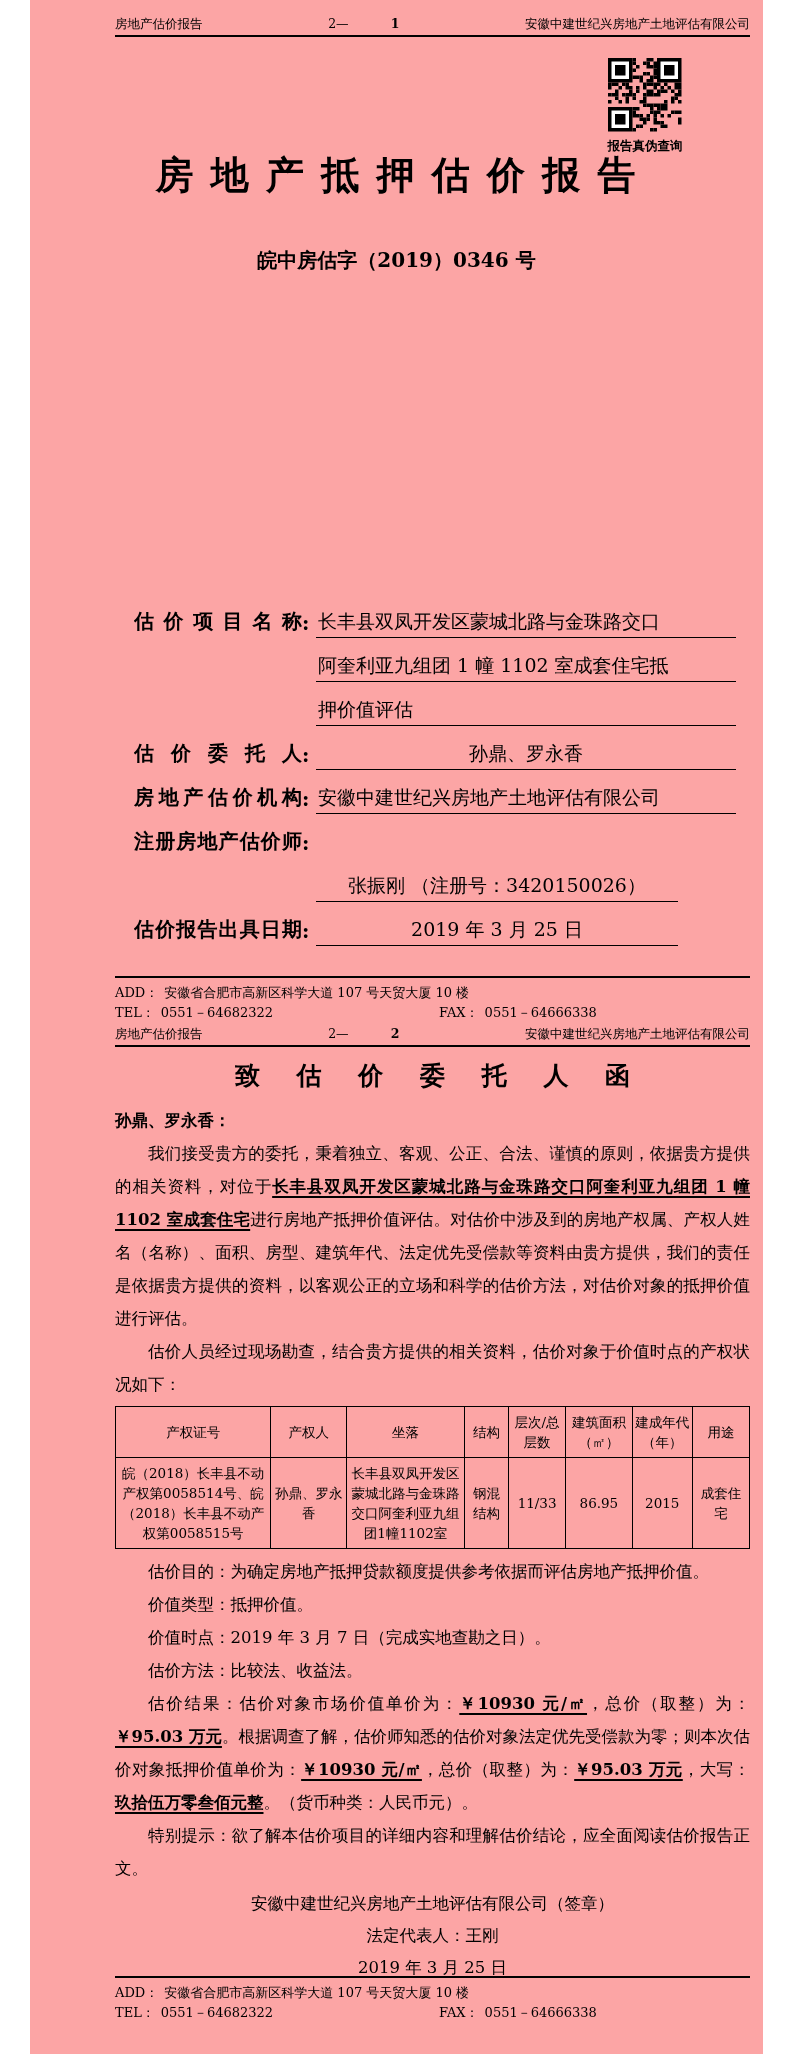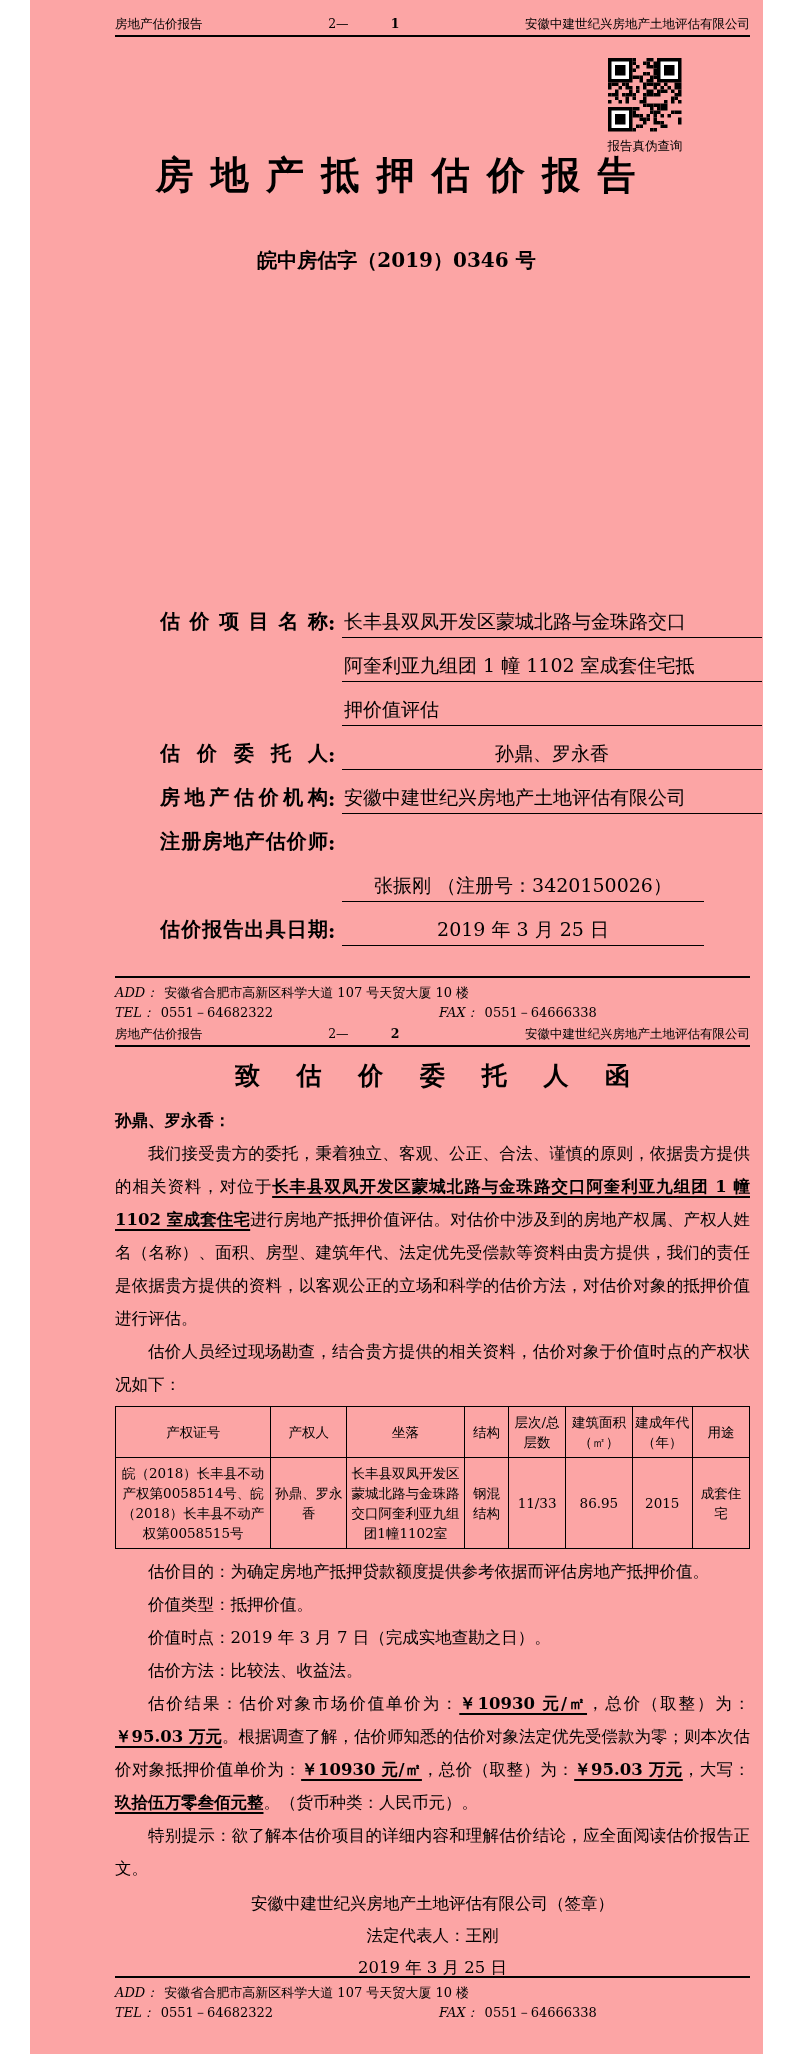--- a/index.html
+++ b/index.html
@@ -14,43 +14,43 @@
   .runhdr {
     position:absolute; left:85px; width:635px;
     display:flex; justify-content:space-between; align-items:flex-end;
     border-bottom:2px solid #000; padding-bottom:3px;
     font-size:12.5px; line-height:16px;
   }
   .runhdr .mid { display:flex; }
   .runhdr .pgnum { font-weight:bold; margin-left:42px; }
   
   .qrwrap { position:absolute; top:58px; right:80px; width:76px; text-align:center; }
-  .qrwrap .cap { font-weight:normal; font-size:12.5px; margin-top:2px; white-space:nowrap; }
+  .qrwrap .cap { font-weight:bold; font-size:12.5px; margin-top:2px; white-space:nowrap; }
   
   .title1 { position:absolute; top:150px; left:0; width:100%; text-align:center;
             font-size:38px; font-weight:bold; letter-spacing:2px; }
   .docno  { position:absolute; top:247px; left:0; width:100%; text-align:center;
             font-size:20px; font-weight:bold; }
   
-  .form { position:absolute; top:598px; left:130px; width:602px; }
+  .form { position:absolute; top:598px; left:104px; width:602px; }
   .frow { display:flex; align-items:flex-end; height:40px; margin-bottom:4px; }
   .flabel { width:168px; font-size:20px; font-weight:bold; white-space:nowrap;
             padding-bottom:3px; text-align:justify; text-align-last:justify;
             text-justify:inter-character; overflow:hidden; }
   .fcolon { width:14px; font-size:20px; font-weight:bold; padding-bottom:3px; }
   .fspacer { width:182px; }
   .fval { flex:1; border-bottom:1px solid #000; font-size:19px; line-height:25px;
           padding:0 2px 3px 2px; white-space:nowrap; }
   .fval.center { text-align:center; }
   
   .pfooter { position:absolute; left:85px; width:635px; border-top:2px solid #000;
              padding-top:6px; font-size:13px; line-height:17px; }
   .fline2 { display:flex; margin-top:3px;gap:48px; }
   .fline2 .fax { margin-left:118px; }
-  .flab { margin-right:6px;font-style:italic; }
+  .flab { margin-right:6px; }
   
   .p2 { position:absolute; top:1056px; left:85px; width:635px;
         font-size:16.5px; line-height:33px; text-align:justify; }
   .title2 { text-align:center; font-size:25px; font-weight:bold; letter-spacing:14px;
             line-height:40px; margin-bottom:8px; text-indent:14px; }
   .salute { font-weight:bold; }
   .para { text-indent:2em; }
   .b  { font-weight:normal; }
   .bu { font-weight:bold; text-decoration:underline; text-underline-offset:4px;
         text-decoration-thickness:1.5px; }

